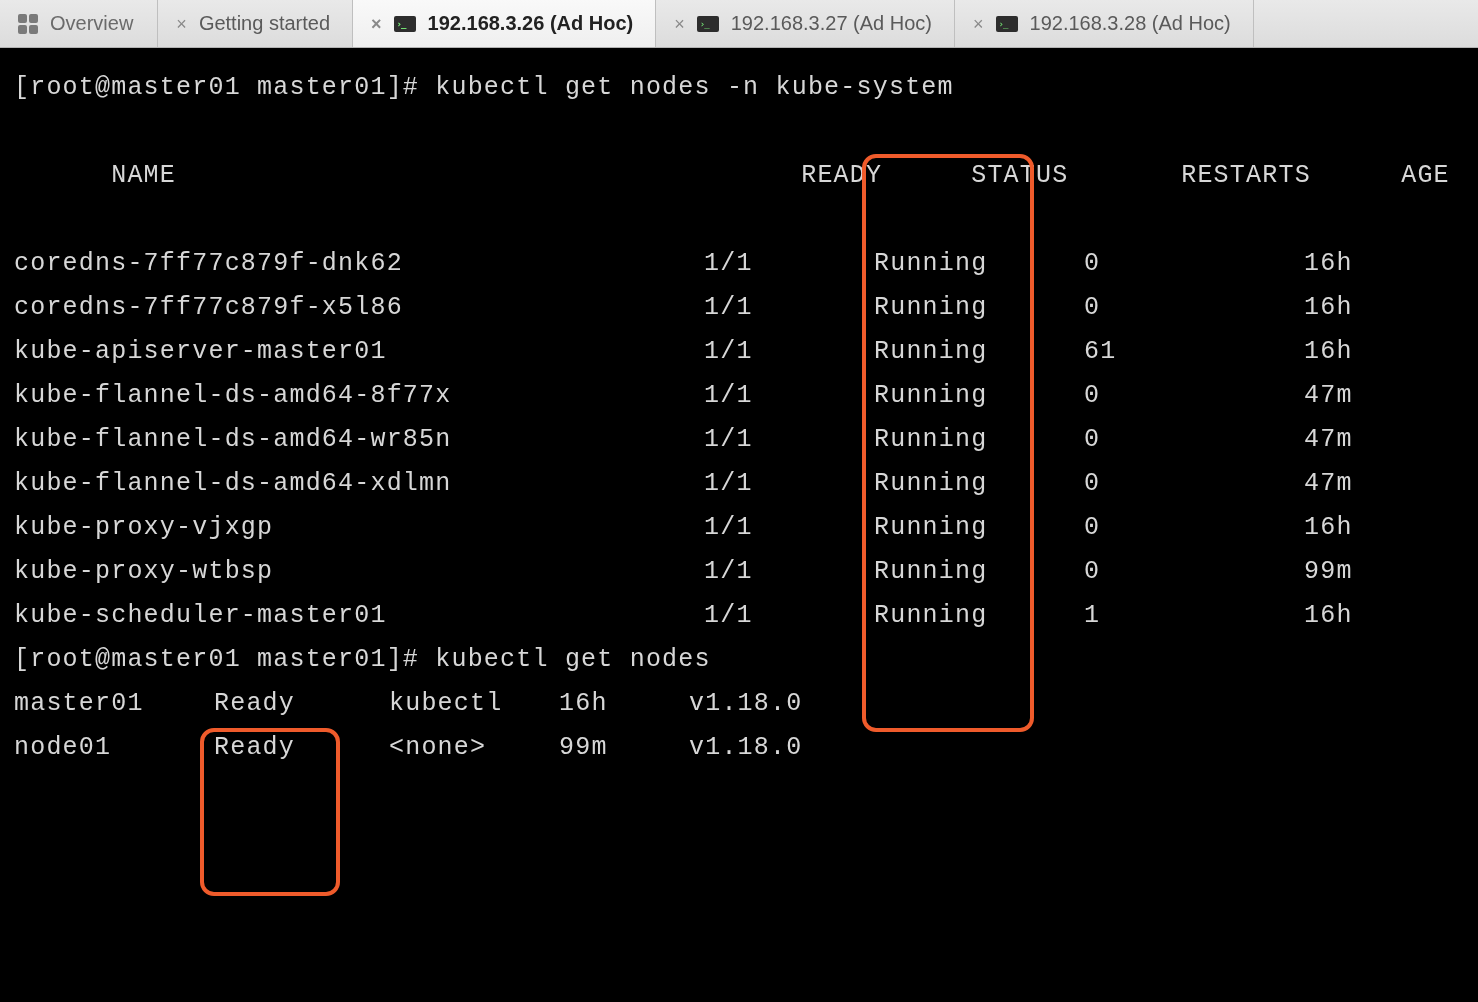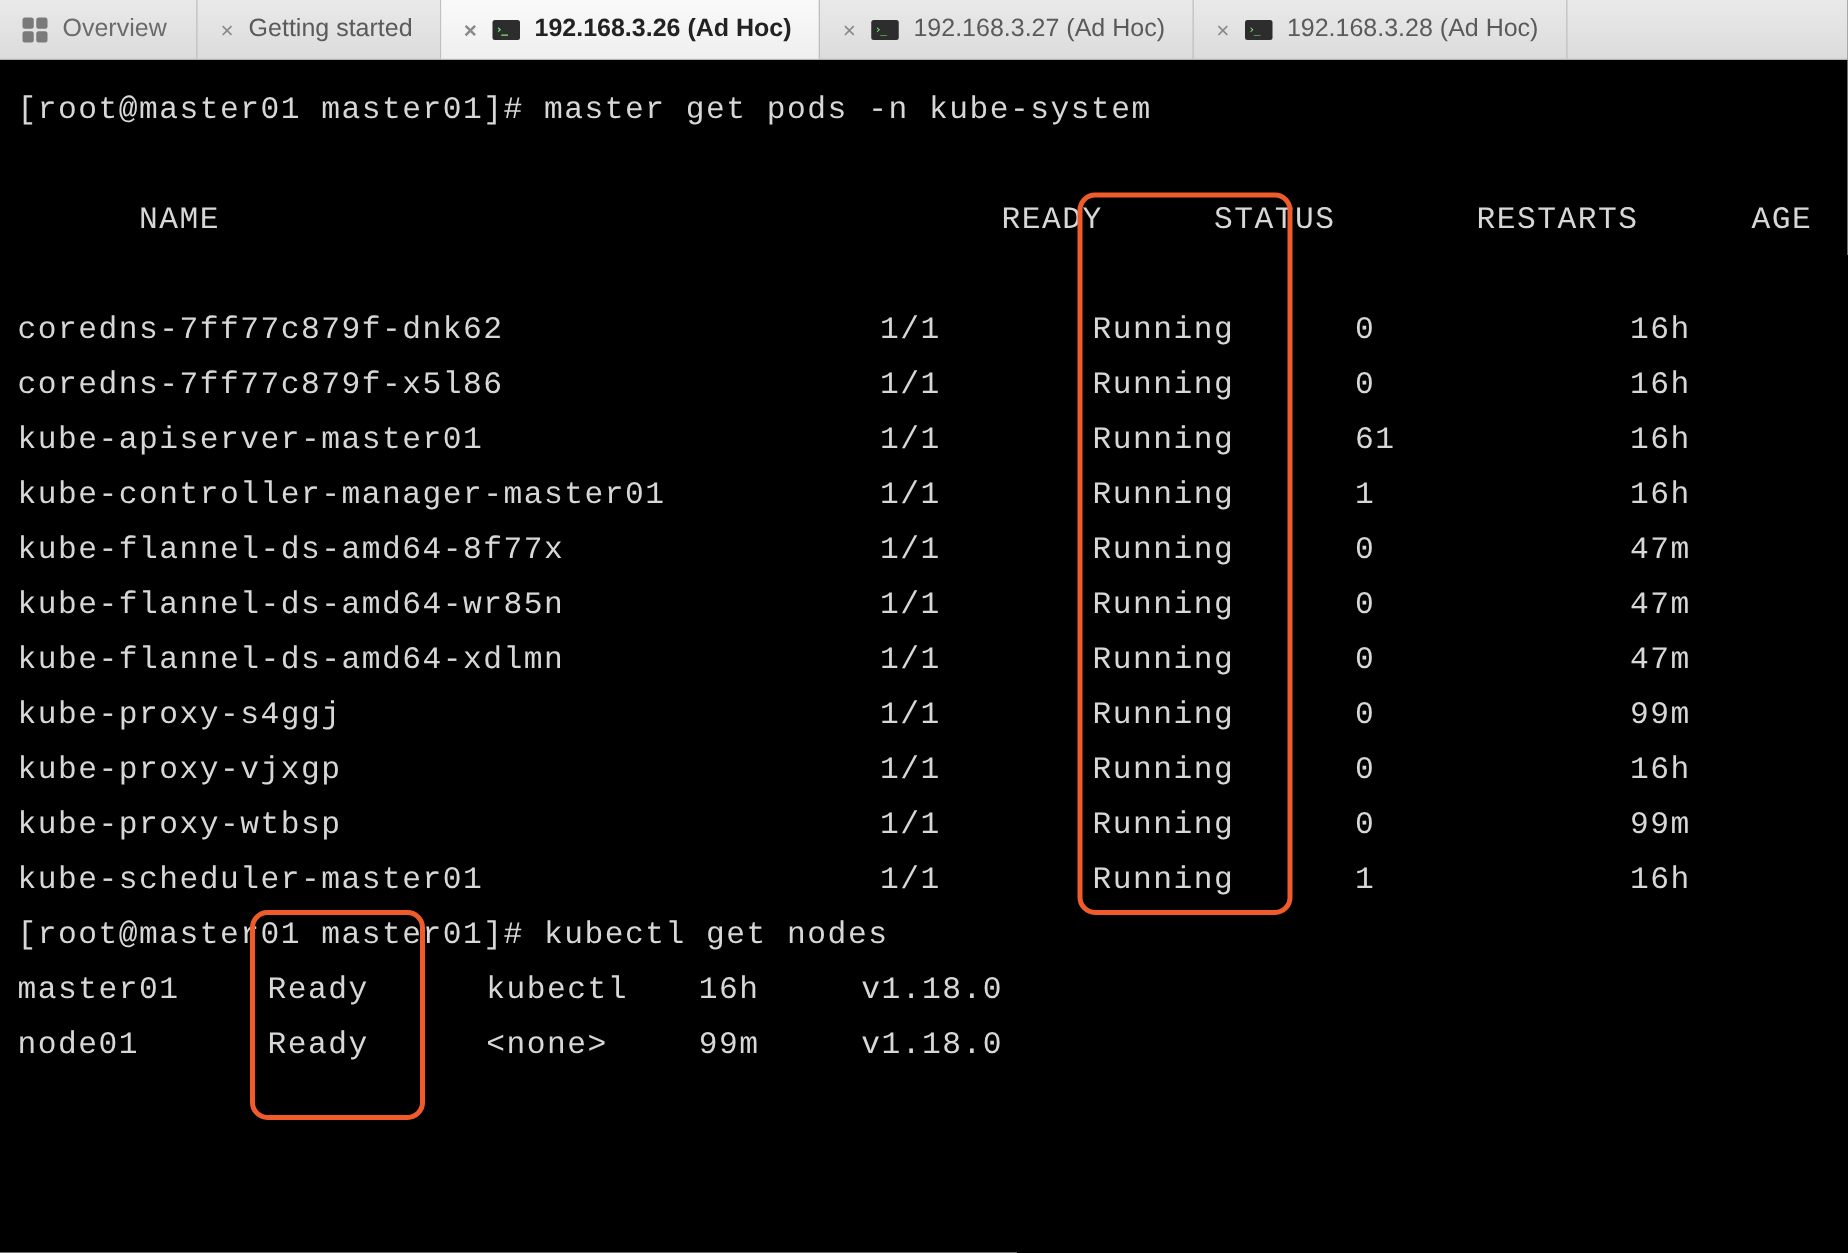--- a/index.html
+++ b/index.html
@@ -153,33 +153,31 @@
         <span class="close">×</span>
         <span class="term-icon"></span>
         <span>192.168.3.28 (Ad Hoc)</span>
       </div>
   </div>
 
   <div class="terminal">
     <div class="hl hl1"></div>
     <div class="hl hl2"></div>
 
-    <div class="line"><span>[root@master01 master01]# </span><span>master get pods -n kube-system</span></div>
+    <div class="line"><span>[root@master01 master01]# </span><span>kubectl get nodes -n kube-system</span></div>
 
     <div class="line cols-pods">
       <span>NAME</span><span>READY</span><span>STATUS</span><span>RESTARTS</span><span>AGE</span>
     </div>
     <div class="line cols-pods"><span>coredns-7ff77c879f-dnk62</span><span>1/1</span><span>Running</span><span>0</span><span>16h</span></div>
       <div class="line cols-pods"><span>coredns-7ff77c879f-x5l86</span><span>1/1</span><span>Running</span><span>0</span><span>16h</span></div>
       <div class="line cols-pods"><span>kube-apiserver-master01</span><span>1/1</span><span>Running</span><span>61</span><span>16h</span></div>
-      <div class="line cols-pods"><span>kube-controller-manager-master01</span><span>1/1</span><span>Running</span><span>1</span><span>16h</span></div>
       <div class="line cols-pods"><span>kube-flannel-ds-amd64-8f77x</span><span>1/1</span><span>Running</span><span>0</span><span>47m</span></div>
       <div class="line cols-pods"><span>kube-flannel-ds-amd64-wr85n</span><span>1/1</span><span>Running</span><span>0</span><span>47m</span></div>
       <div class="line cols-pods"><span>kube-flannel-ds-amd64-xdlmn</span><span>1/1</span><span>Running</span><span>0</span><span>47m</span></div>
-      <div class="line cols-pods"><span>kube-proxy-s4ggj</span><span>1/1</span><span>Running</span><span>0</span><span>99m</span></div>
       <div class="line cols-pods"><span>kube-proxy-vjxgp</span><span>1/1</span><span>Running</span><span>0</span><span>16h</span></div>
       <div class="line cols-pods"><span>kube-proxy-wtbsp</span><span>1/1</span><span>Running</span><span>0</span><span>99m</span></div>
       <div class="line cols-pods"><span>kube-scheduler-master01</span><span>1/1</span><span>Running</span><span>1</span><span>16h</span></div>
 
     <div class="line"><span>[root@master01 master01]# </span><span>kubectl get nodes</span></div>
 
     <div class="line cols-nodes"><span>master01</span><span>Ready</span><span>kubectl</span><span>16h</span><span>v1.18.0</span></div>
       <div class="line cols-nodes"><span>node01</span><span>Ready</span><span>&lt;none&gt;</span><span>99m</span><span>v1.18.0</span></div>
 
   </div>

